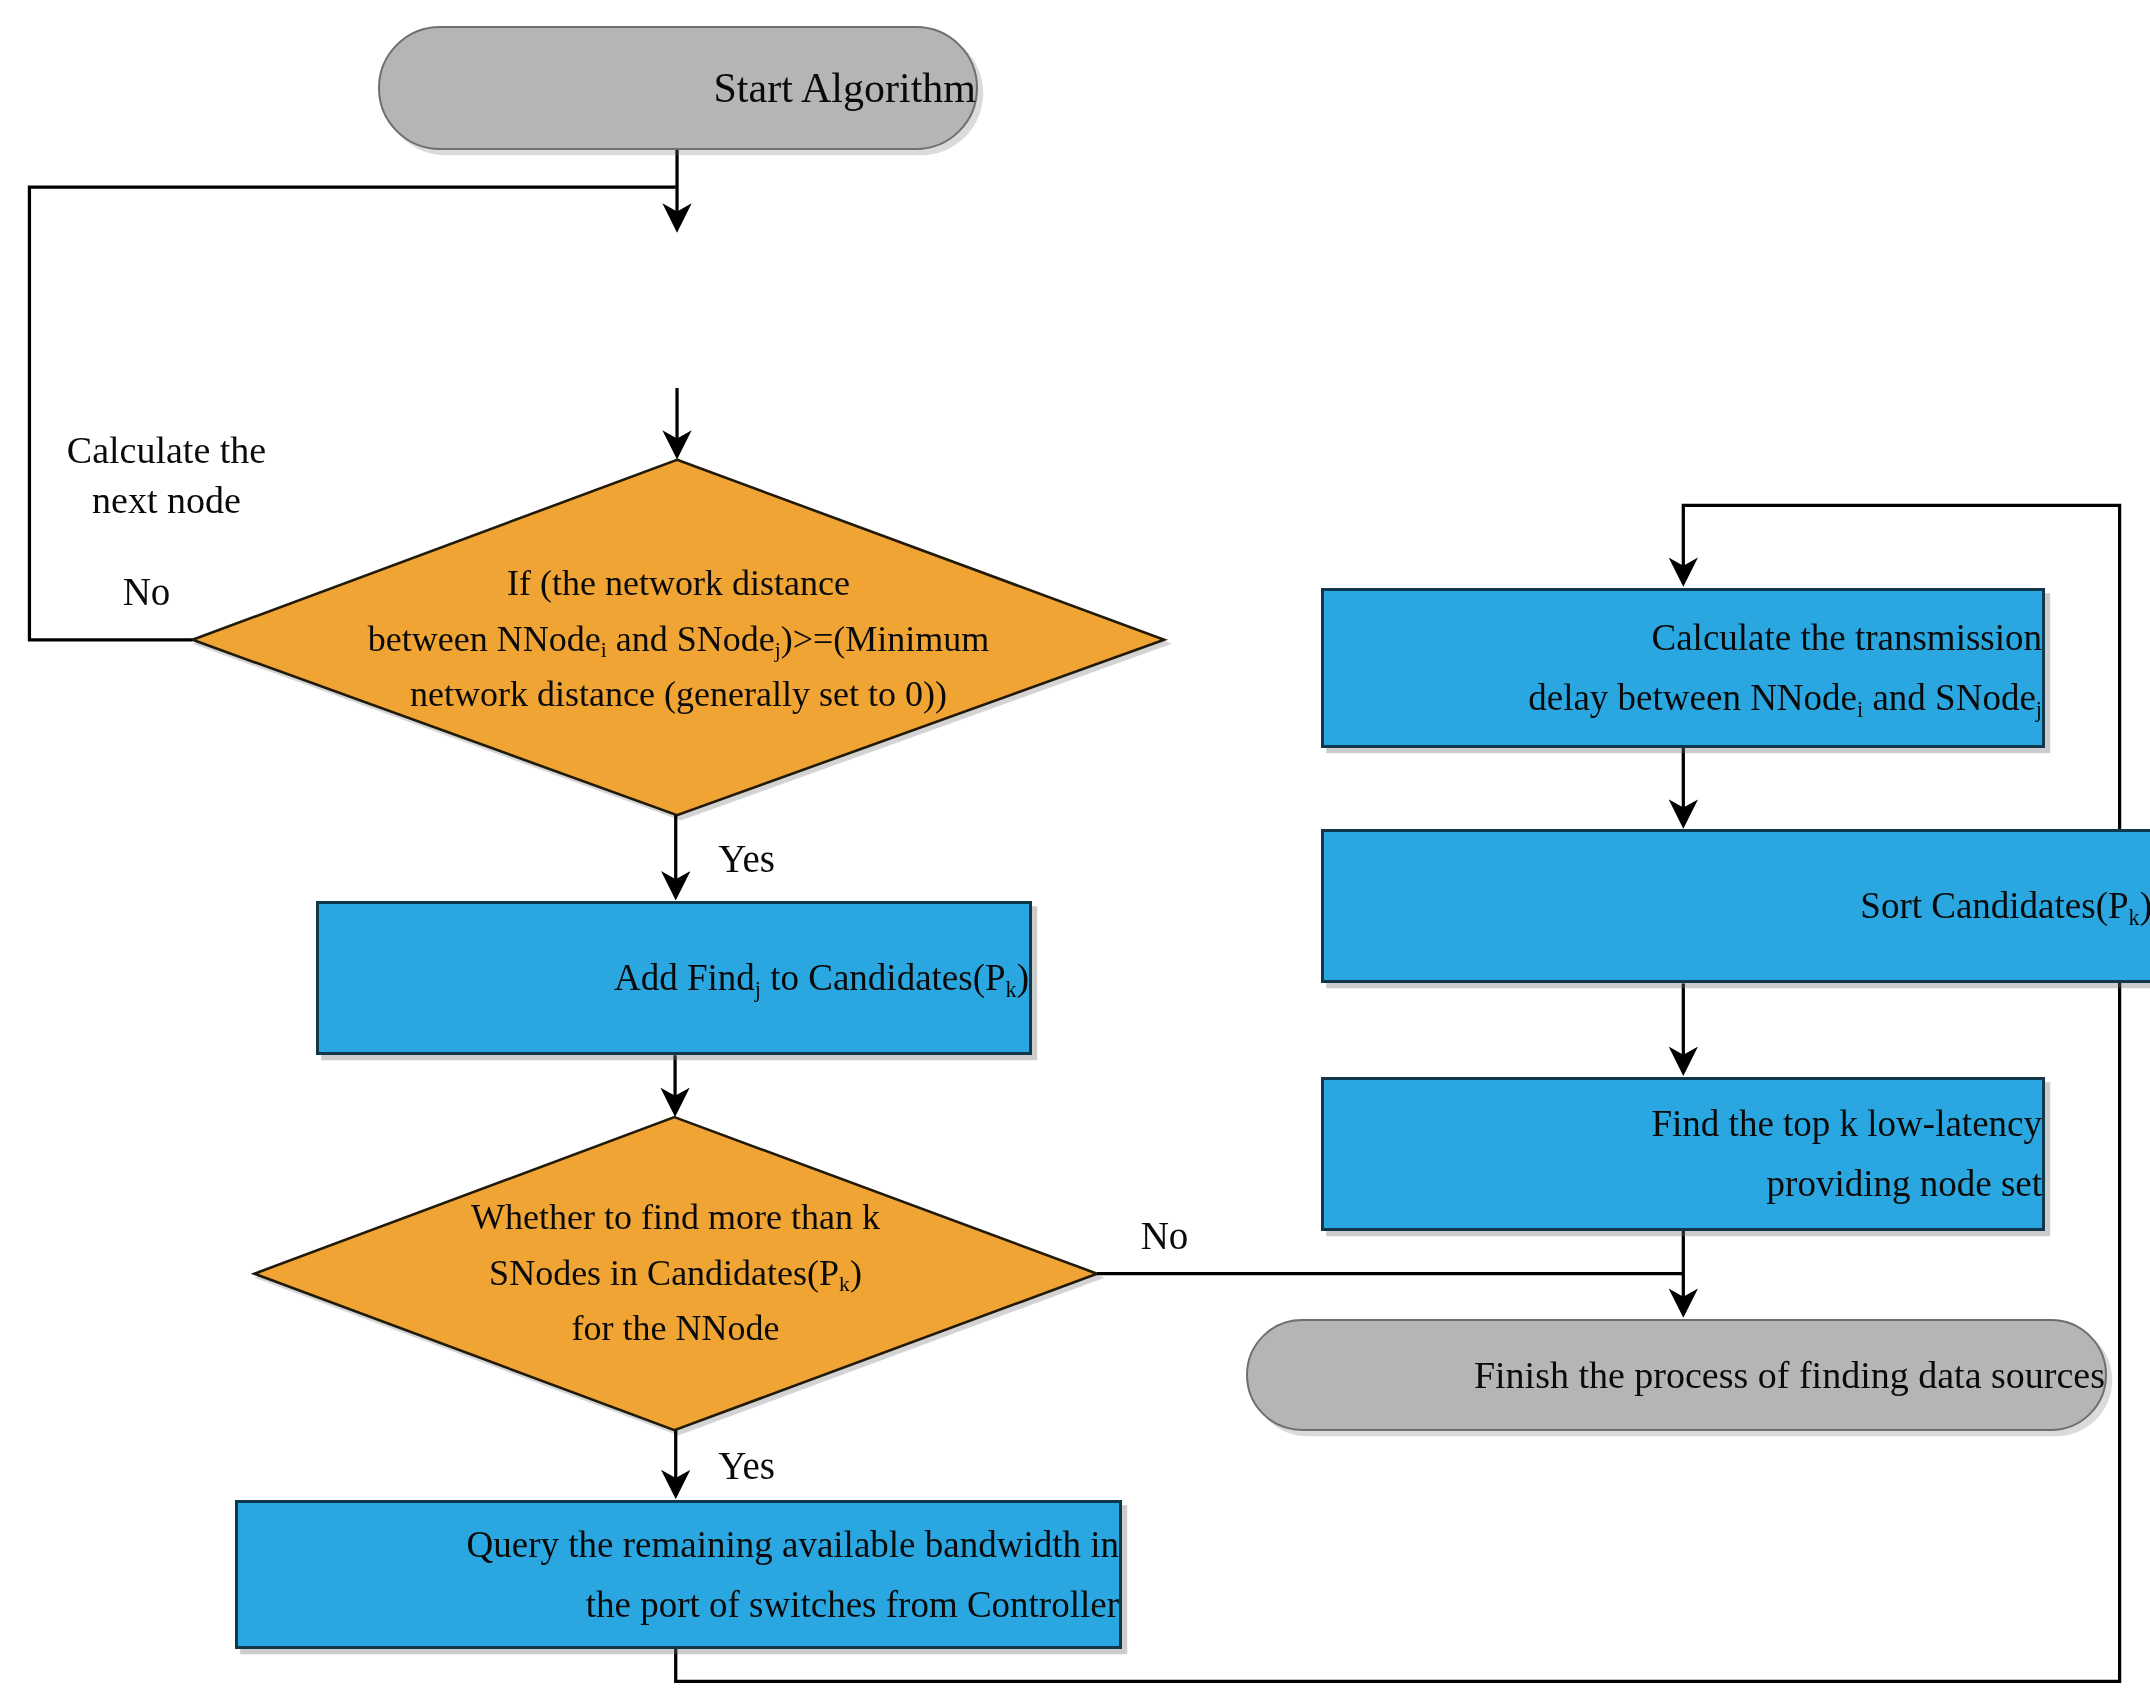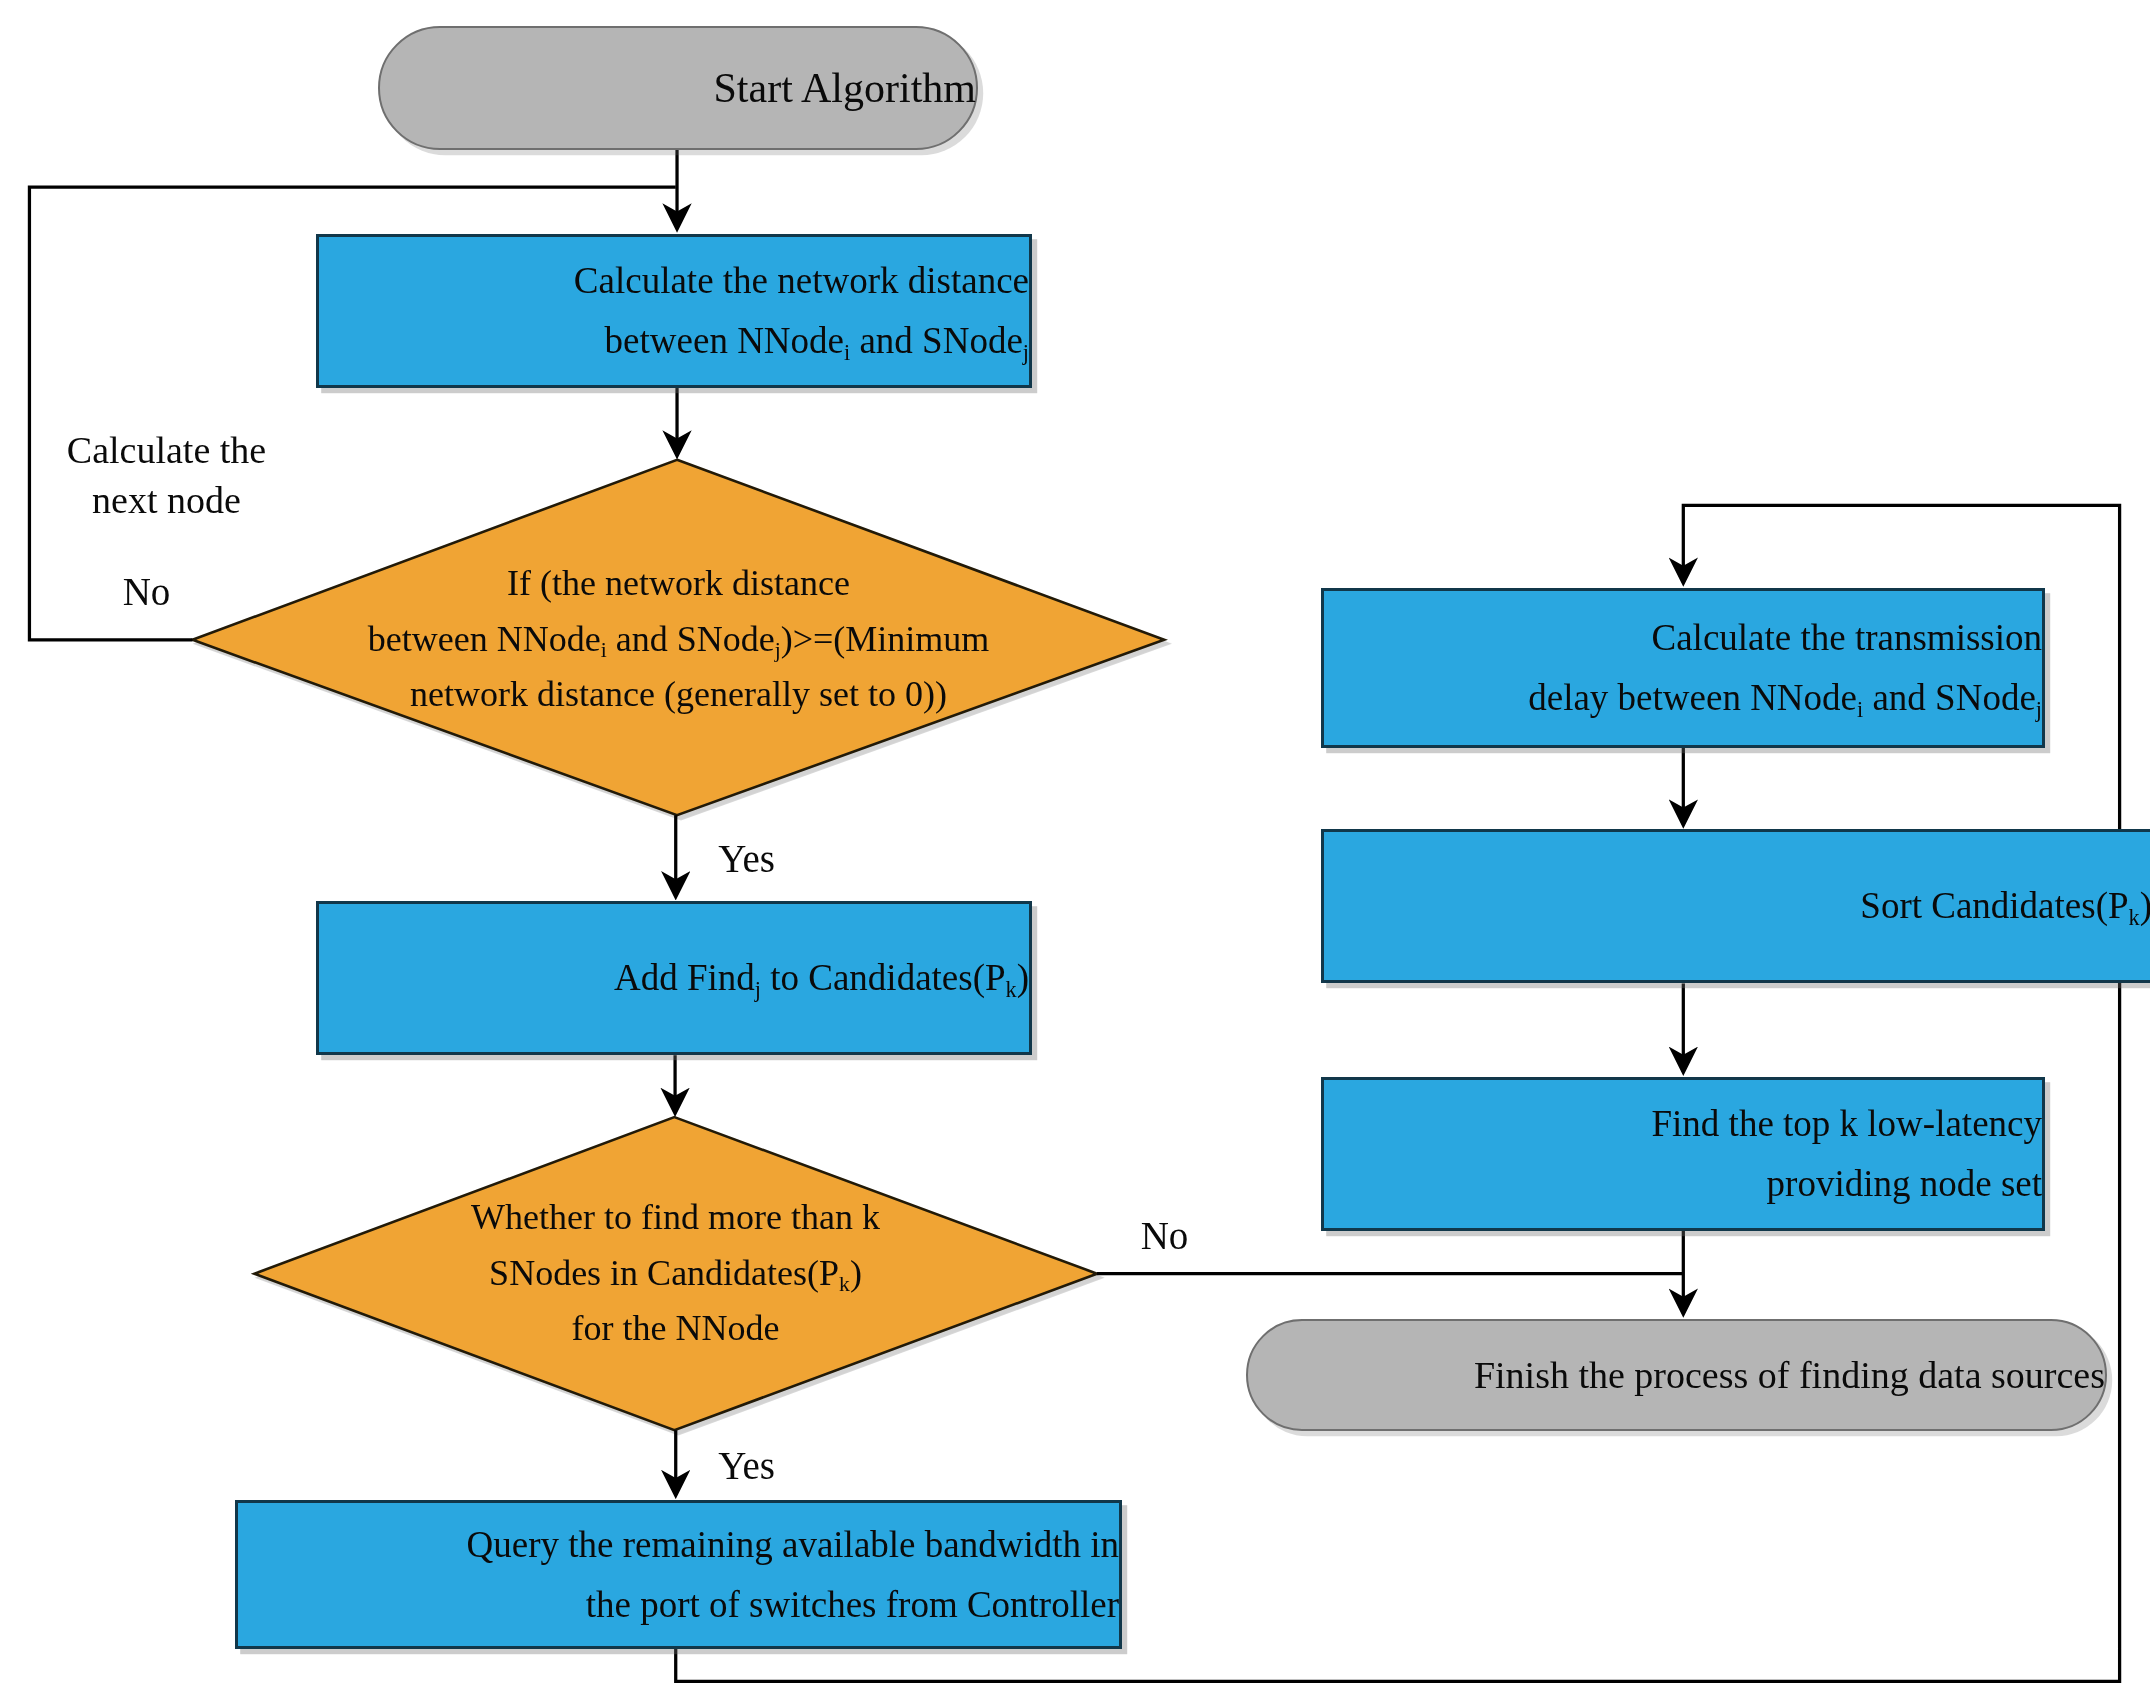--- a/index.html
+++ b/index.html
@@ -110,24 +110,20 @@
   </svg>
 
   <div class="node terminator" id="n-start" style="left:378px; top:26px; width:600px; height:124px;">
     <div class="ln">Start Algorithm</div>
   </div>
 
   <div class="node terminator" id="n-finish" style="left:1246px; top:1319px; width:861px; height:112px;">
     <div class="ln">Finish the process of finding data sources</div>
   </div>
 
-  <div class="node process" style="left:316px; top:234px; width:716px; height:154px;">
-    <div class="ln"><span>Calculate the network distance</span></div>
-    <div class="ln"><span>between NNode</span><span class="sub">i</span><span> and SNode</span><span class="sub">j</span></div>
-  </div>
 
   <div class="node process" style="left:316px; top:901px; width:716px; height:154px;">
     <div class="ln"><span>Add Find</span><span class="sub">j</span><span> to Candidates(P</span><span class="sub">k</span><span>)</span></div>
   </div>
 
   <div class="node process" style="left:235px; top:1500px; width:887px; height:149px;">
     <div class="ln"><span>Query the remaining available bandwidth in</span></div>
     <div class="ln"><span>the port of switches from Controller</span></div>
   </div>
 

